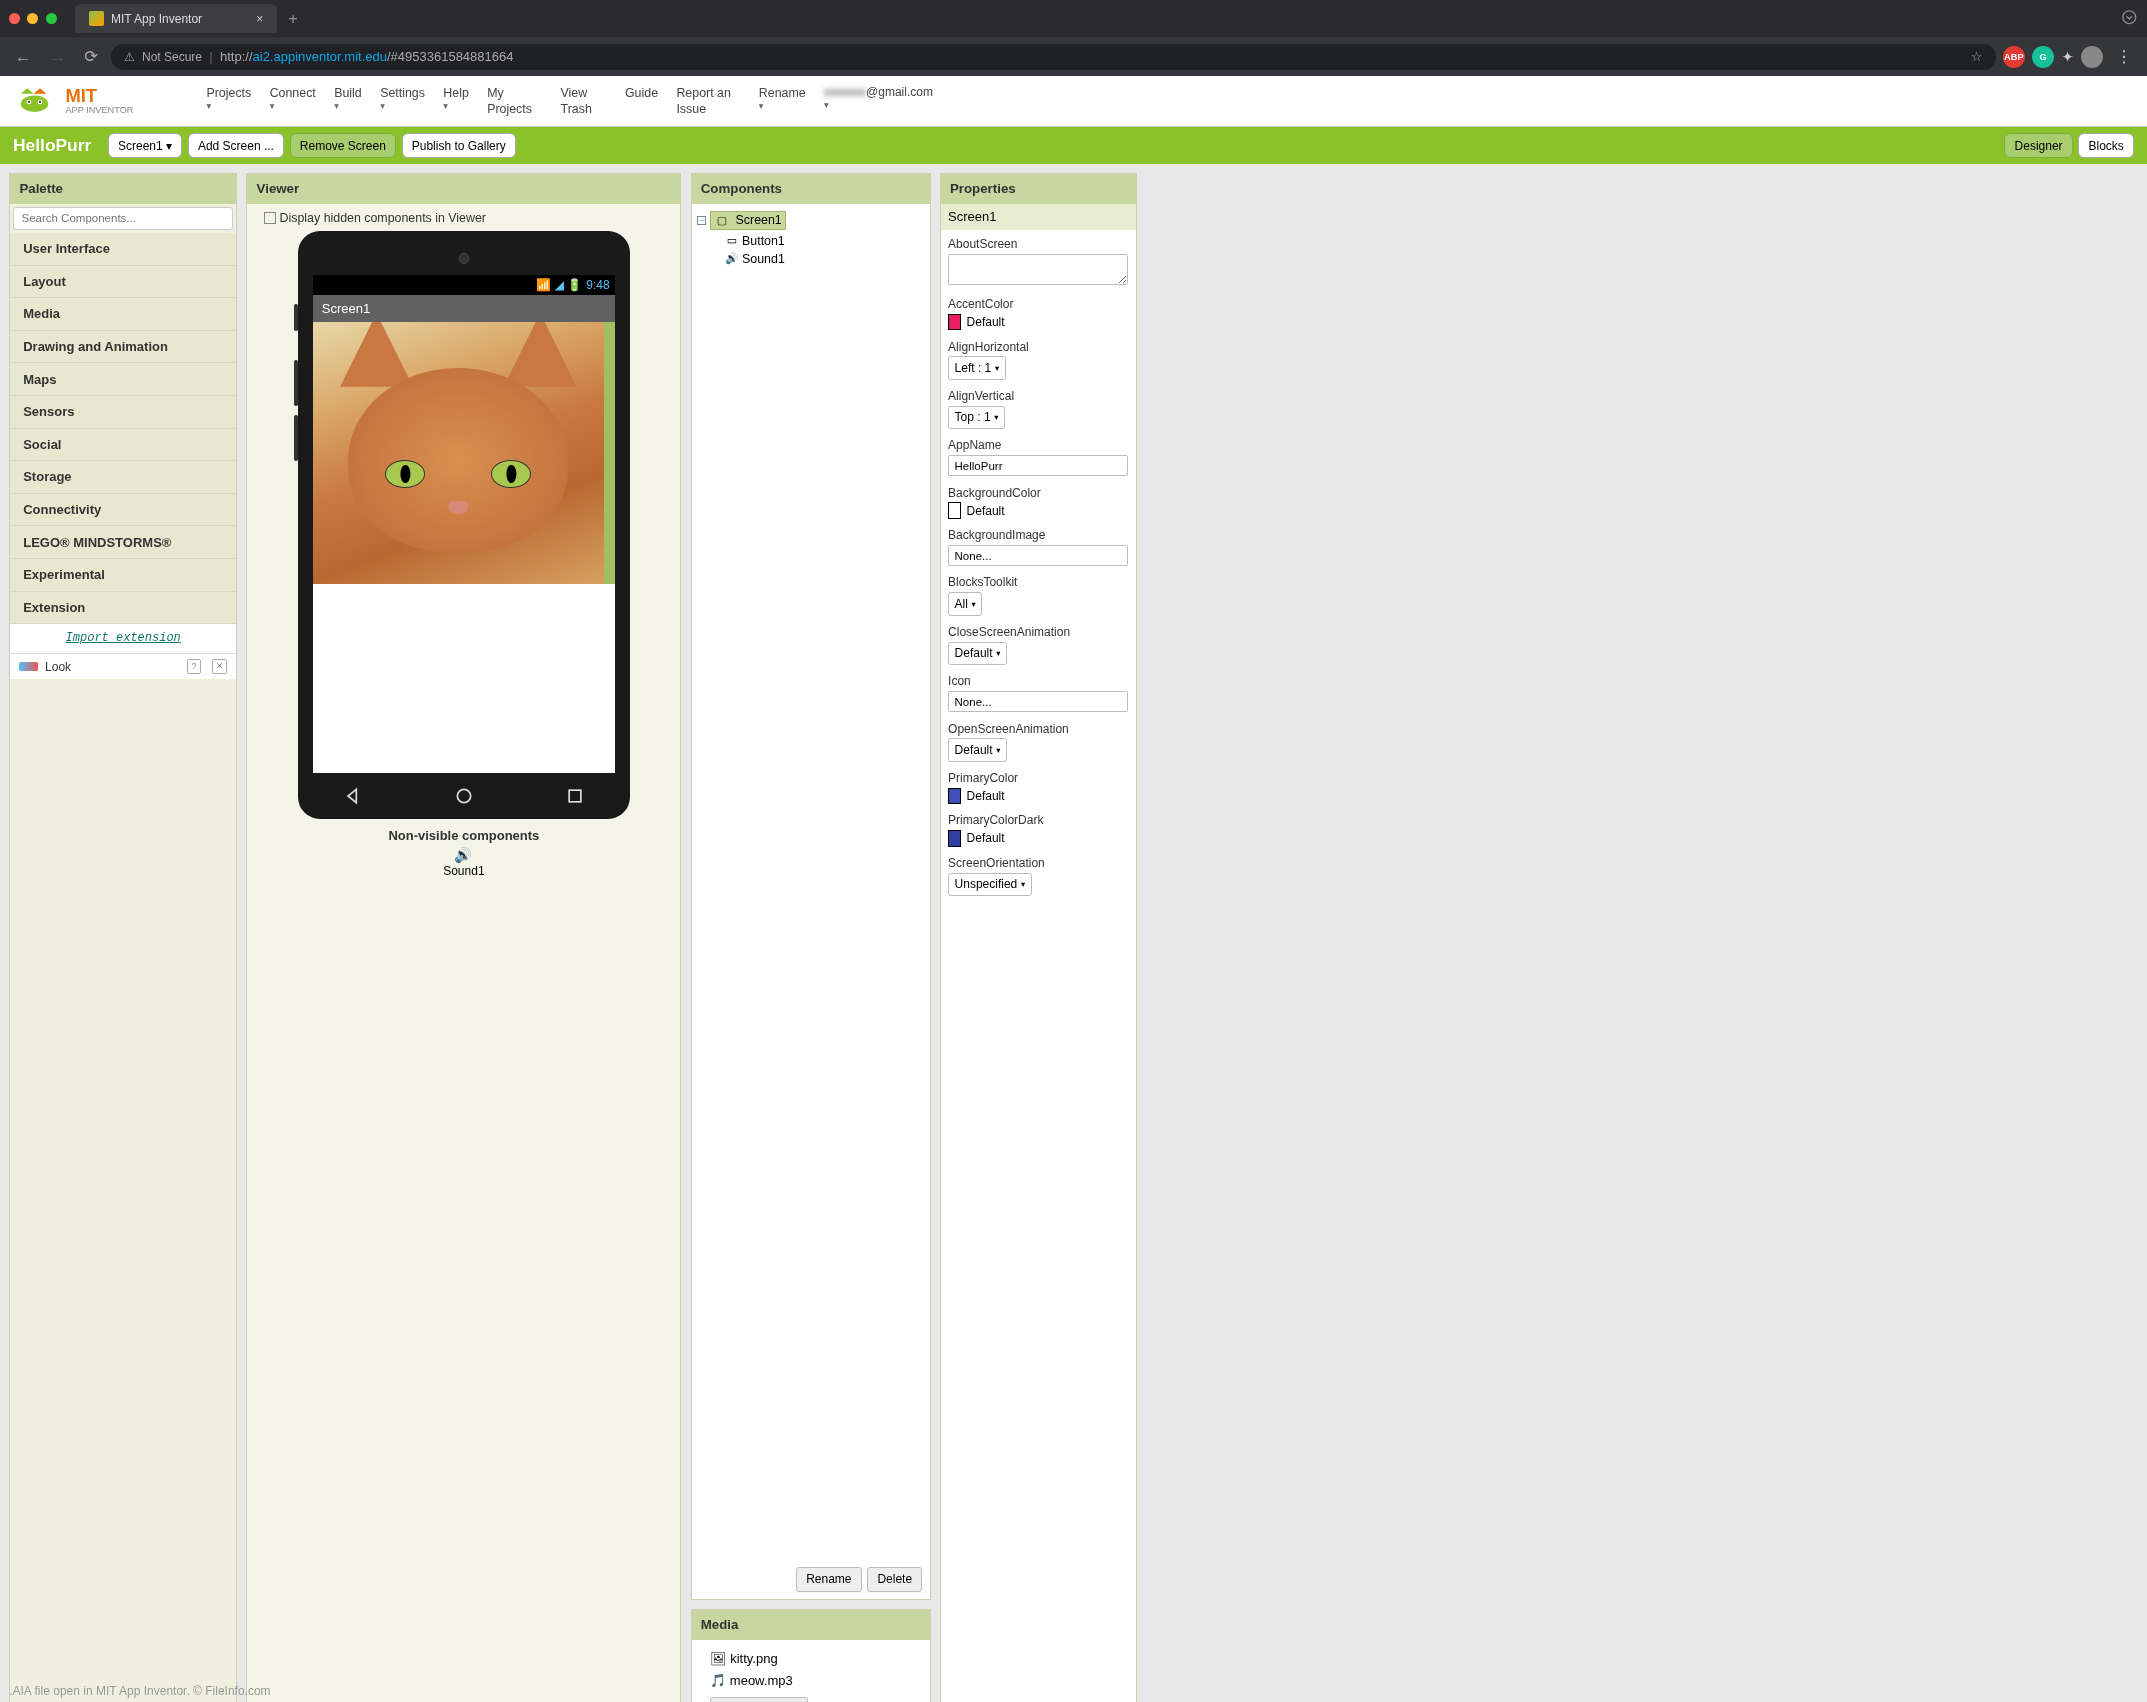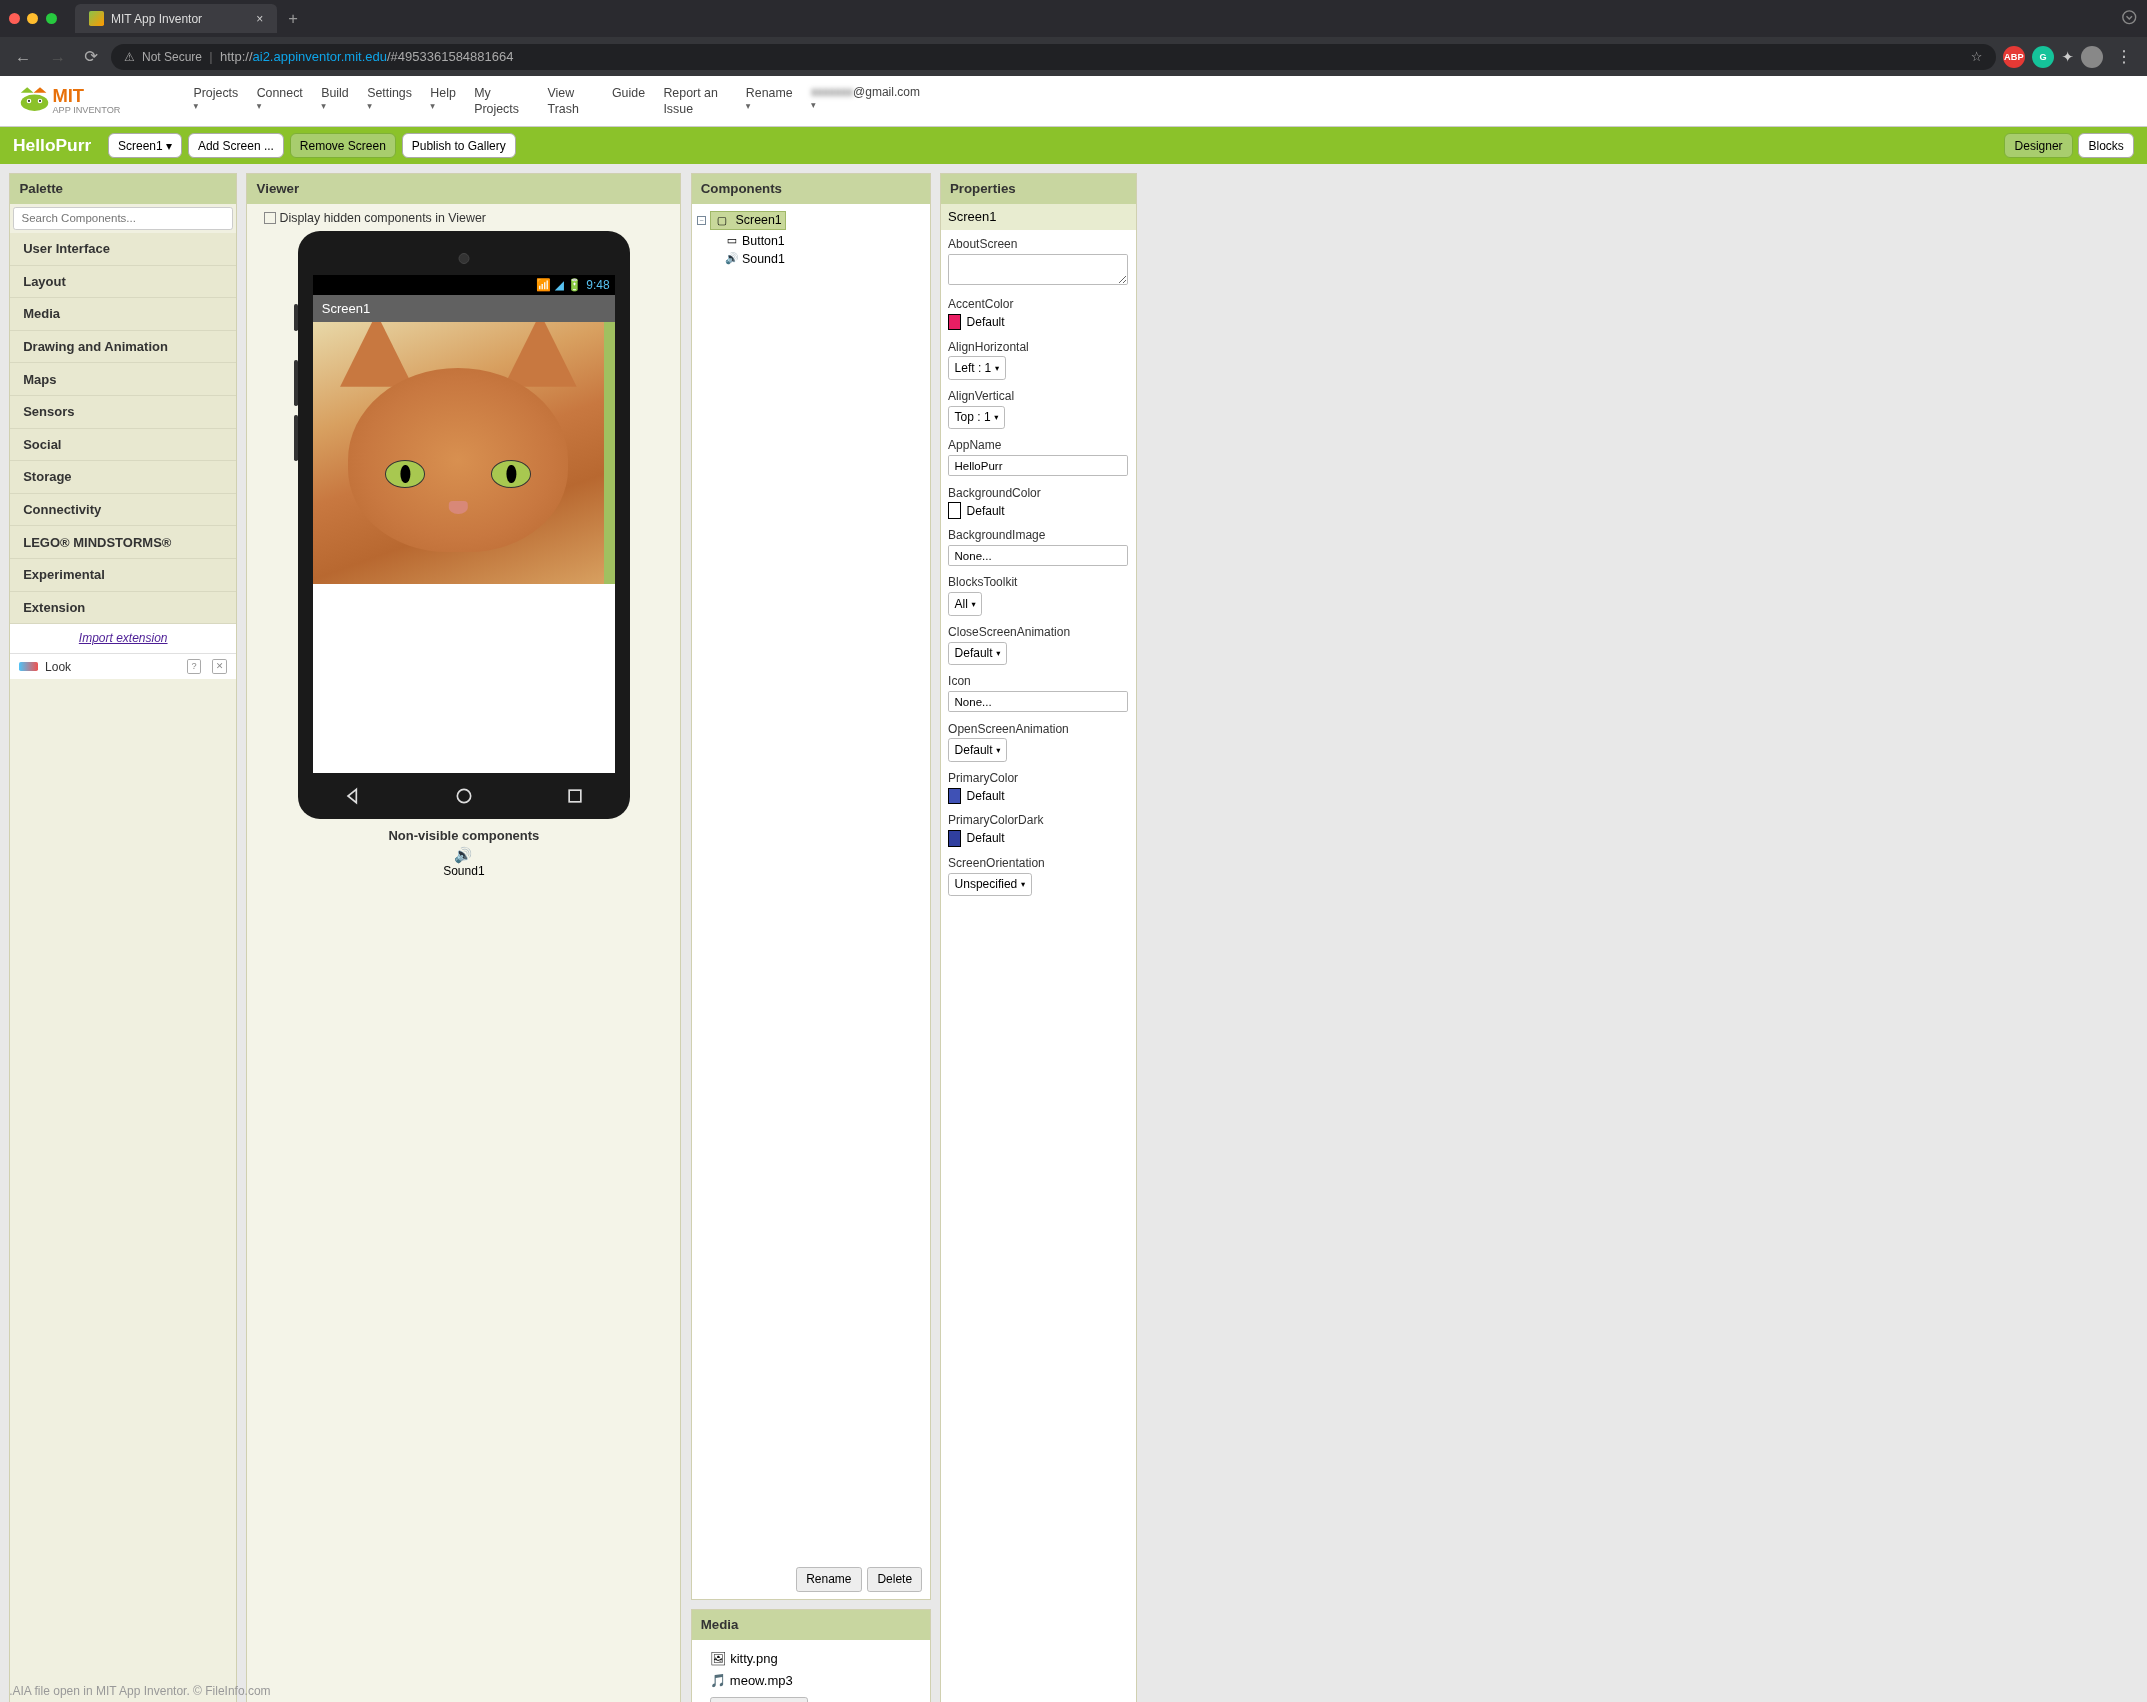--- a/index.html
+++ b/index.html
@@ -26,21 +26,21 @@
 .url-text .light-part { color: #0ea5e9; }
 .ext-icon { width: 22px; height: 22px; border-radius: 50%; display: flex; align-items: center; justify-content: center; font-size: 9.2px; font-weight: bold; }
 .abp { background: #e53935; color: #fff; }
 .gram { background: #15c39a; color: #fff; }
 .puzzle { color: #ccc; font-size: 14.7px; }
 .avatar-ext { width: 22px; height: 22px; background: #888; border-radius: 50%; }
 .menu-dots { color: #ccc; font-size: 16.5px; padding: 0 5.5px; }
 
 
 .app-header { background: #fff; border-bottom: 0.9px solid #ccc; display: flex; align-items: center; padding: 3.7px 18.4px; height: 51px; }
-.logo { display: flex; align-items: flex-start; gap: 1px; }
+.logo { display: flex; align-items: center; gap: 14px; }
 .logo-icon { width: 33px; height: 26px; position: relative; }
 .logo-text { font-size: 9.2px; color: #888; line-height: 1; }
 .logo-text .mit { color: #e8710a; font-size: 18.4px; font-weight: bold; }
 .nav-menu { display: flex; margin-left: 73px; gap: 18.4px; flex: 1; }
 .nav-item { font-size: 12.4px; color: #444; cursor: pointer; padding: 3.7px 0; position: relative; line-height: 1.3; }
 .nav-item .caret { font-size: 9.2px; color: #666; display: block; }
 .user-email { font-size: 12px; color: #444; }
 
 
 .green-bar { background: #8bc22a; height: 37px; display: flex; align-items: center; padding: 0 13px; gap: 5.5px; }
@@ -59,21 +59,21 @@
 .right-stack { display: flex; flex-direction: column; gap: 9.2px; }
 
 .panel-header { background: #c8d6a0; padding: 7.3px 9.2px; font-size: 13.3px; font-weight: bold; color: #333; }
 
 
 .search-box { margin: 3px; }
 .search-box input { width: 100%; padding: 4.6px 7.3px; border: 0.9px solid #ccc; border-radius: 2.8px; font-size: 11.5px; }
 .palette-cats { overflow-y: auto; }
 .palette-cat { padding: 8.3px 13px; font-size: 13px; font-weight: bold; color: #333; border-bottom: 0.9px solid #d8d8c0; cursor: pointer; background: #e8e8d0; }
 .palette-sub { background: #fff; }
-.import-ext { text-align: center; padding: 7.3px; font-style: italic; text-decoration: underline; font-size: 12px; color: #4c1d95; border-bottom: 0.9px solid #e0e0e0;}
+.import-ext { text-align: center; padding: 7.3px; font-style: italic; text-decoration: underline; font-size: 12px; color: #0f766e; border-bottom: 0.9px solid #e0e0e0; font-family: Liberation Mono, monospace;}
 .look-row { display: flex; align-items: center; padding: 5.5px 9.2px; gap: 7.3px; font-size: 12px; color: #333;}
 .look-row .look-icon { width: 18.4px; height: 9.2px; background: linear-gradient(90deg, #4fc3f7, #ef5350); border-radius: 1.8px; }
 .look-row .help-ic, .look-row .box-ic { width: 14.7px; height: 14.7px; border: 0.9px solid #aaa; border-radius: 1.8px; margin-left: auto; font-size: 9.2px; text-align: center; line-height: 13px; color: #888; }
 .look-row .box-ic { margin-left: 3.7px; }
 
 
 .viewer-body { padding: 7.3px 16.5px; display: flex; flex-direction: column; align-items: center; background: #f4f4e8; overflow-y: auto; flex:1;}
 .chk-row { display: flex; align-items: center; font-size: 12.4px; color: #333; margin-bottom: 5.5px; align-self: flex-start; }
 .chk { width: 12px; height: 12px; border: 0.9px solid #888; margin-right: 3.7px; }
 .phone { width: 332px; height: 588px; background: #1a1a1a; border-radius: 22px; padding: 44px 14.7px 46px 14.7px; position: relative; }

